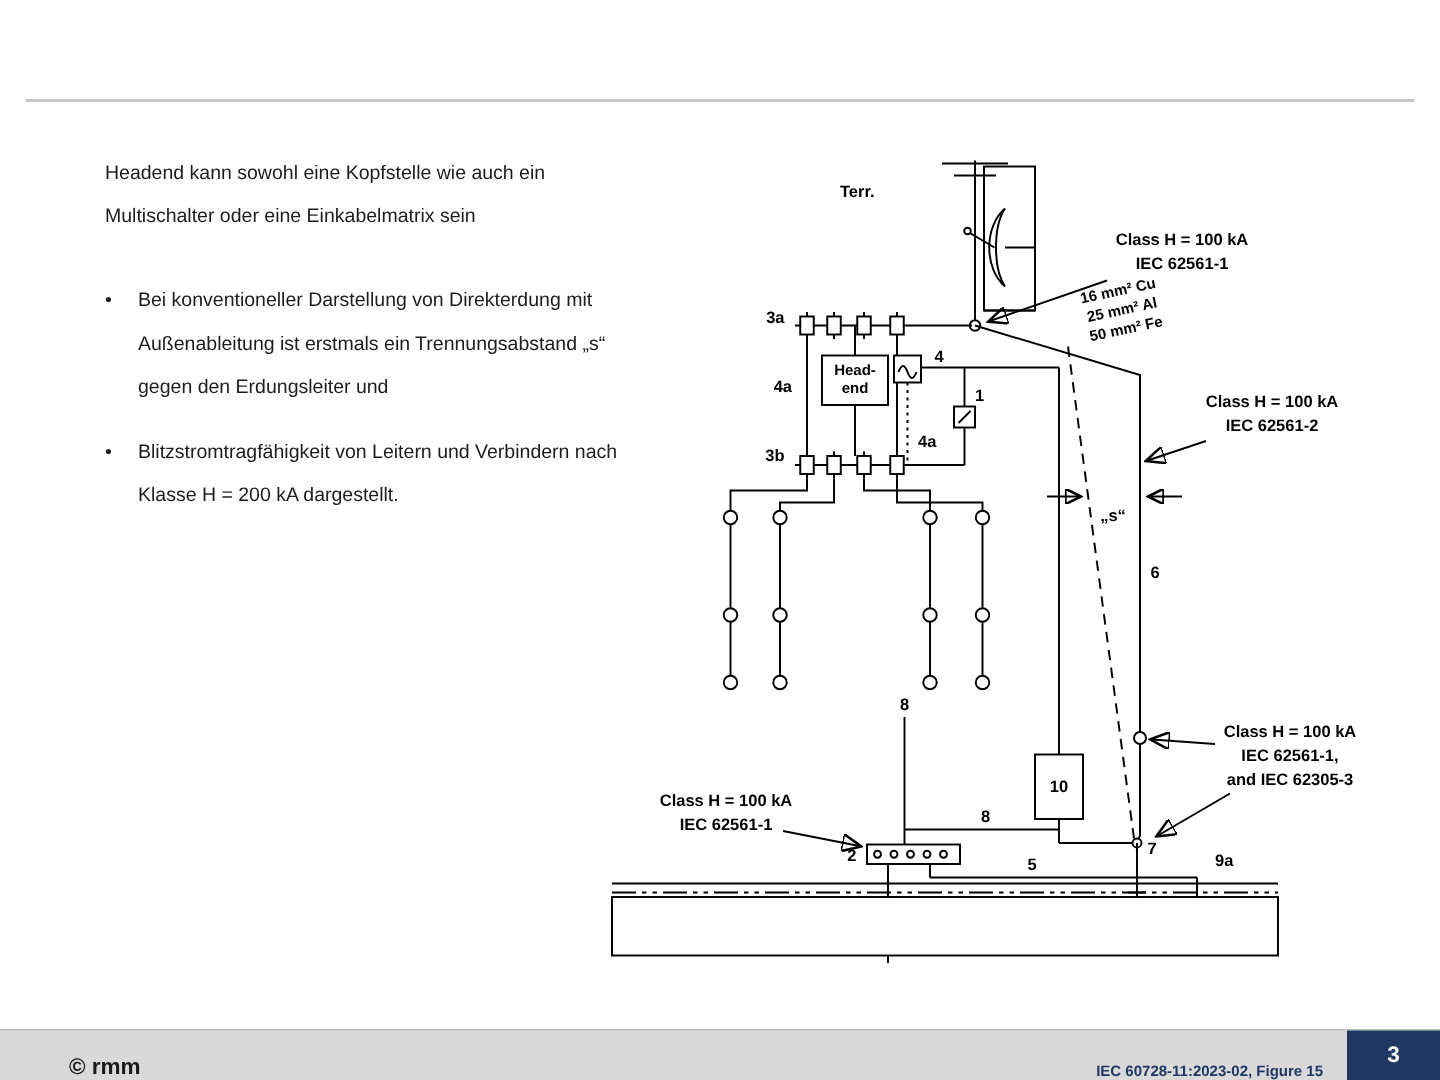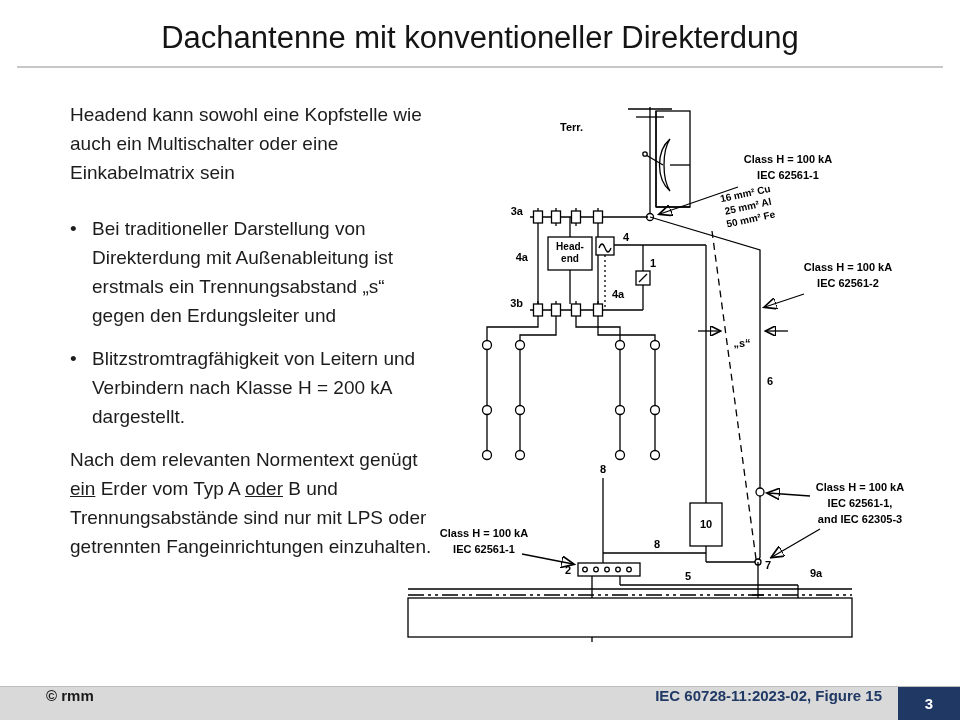--- a/index.html
+++ b/index.html
@@ -4,21 +4,21 @@
 <style>
   * { margin:0; padding:0; box-sizing:border-box; }
   html,body { background:#ffffff; }
   .slide { position:relative; width:960px; height:720px; background:#fff; overflow:hidden;
            font-family:"Liberation Sans", sans-serif; color:#1a1a1a; }
   .title { position:absolute; top:20px; left:0; width:100%; text-align:center;
            font-size:31px; font-weight:normal; color:#141414; }
   .title-rule { position:absolute; top:66px; left:17px; width:926px; height:2px; background:#c7c7c7; }
 
   .textcol { position:absolute; left:70px; top:100px; width:362px;
-             font-size:19px; line-height:29px; color:#1c1c1c; }
+             font-size:13px; line-height:29px; color:#1c1c1c; }
   .textcol .intro   { margin-bottom:27px; }
   .textcol .heading { margin-bottom:9px; }
   .bullet { display:flex; margin-bottom:14px; }
   .bullet .dot { flex:0 0 22px; width:22px; }
   .outro { margin-top:2px; }
   .u { text-decoration:underline; }
 
   .diagram { position:absolute; left:400px; top:95px; }
   .diagram line, .diagram polyline, .diagram path { stroke:#000; fill:none; stroke-width:1.3; }
   .diagram rect   { stroke:#000; fill:#fff; stroke-width:1.3; }
@@ -34,46 +34,44 @@
   .grn { stroke:#1E7B1E; stroke-width:1.6; stroke-dasharray:2 3; }
   .hatchfill { fill:url(#ht); stroke:none; }
   .htln { stroke:#555; stroke-width:0.9; }
   .dotfill { fill:#000; stroke:none; }
   .wfill { fill:#fff; }
   .mfill-r { fill:#C00000; stroke:none; }
   .mfill-k { fill:#000; stroke:none; }
 
   .footer { position:absolute; left:0; bottom:0; width:960px; height:34px;
             background:#D9D9D9; border-top:1px solid #bdbdbd;
-            display:flex; align-items:flex-start; }
+            display:flex; align-items:flex-end; }
   .footer .copyright { margin-left:46px; font-weight:bold; font-size:15px; color:#1a1a1a; }
   .footer .spacer { flex:1; }
-  .footer .reference { font-weight:bold; font-size:15px; color:#1F3864; margin-right:16px; }
+  .footer .reference { font-weight:bold; font-size:10px; color:#1F3864; margin-right:16px; }
   .footer .pagebox { width:62px; height:33px; background:#1F3864; color:#fff; font-weight:bold;
                      font-size:15px; display:flex; align-items:center; justify-content:center; }
 </style>
 </head>
 <body>
 
 <div class="slide">
 
-  <div class="title">Dachantenne mit konventioneller Direkterdung</div>
   <div class="title-rule"></div>
 
   <div class="textcol">
     <p class="intro">Headend kann sowohl eine Kopfstelle wie auch ein Multischalter oder eine Einkabelmatrix sein</p>
     <div class="bullet">
       <span class="dot">•</span>
-      <span>Bei traditioneller Darstellung von Direkterdung mit Außenableitung ist erstmals ein Trennungsabstand „s“ gegen den Erdungsleiter und</span>
+      <span>Bei konventioneller Darstellung von Direkterdung mit Außenableitung ist erstmals ein Trennungsabstand „s“ gegen den Erdungsleiter und</span>
     </div>
     <div class="bullet">
       <span class="dot">•</span>
       <span>Blitzstromtragfähigkeit von Leitern und Verbindern nach Klasse H = 200 kA dargestellt.</span>
     </div>
-    <p class="outro"><span>Nach dem relevanten Normentext genügt </span><span class="u">ein</span><span> Erder vom Typ A </span><span class="u">oder</span><span> B und Trennungsabstände sind nur mit LPS oder getrennten Fangeinrichtungen einzuhalten.</span></p>
   </div>
 
   <svg class="diagram" width="560" height="580" viewBox="0 0 560 580">
     <defs>
       <pattern id="ht" width="7" height="7" patternUnits="userSpaceOnUse" patternTransform="rotate(-45)">
         <line class="htln" x1="0" y1="0" x2="0" y2="7"></line>
       </pattern>
       <marker id="mr" markerWidth="11" markerHeight="9" refX="9" refY="4.5" orient="auto">
         <path class="mfill-r" d="M0,0 L10,4.5 L0,9 Z"></path>
       </marker>

